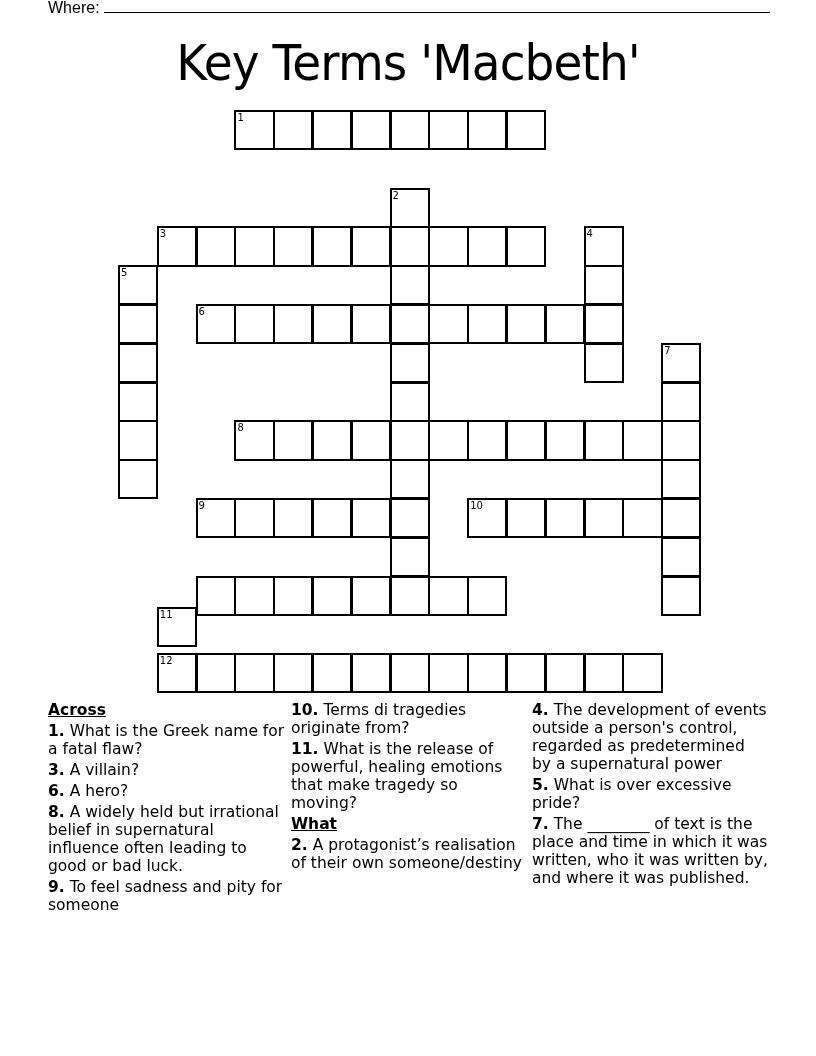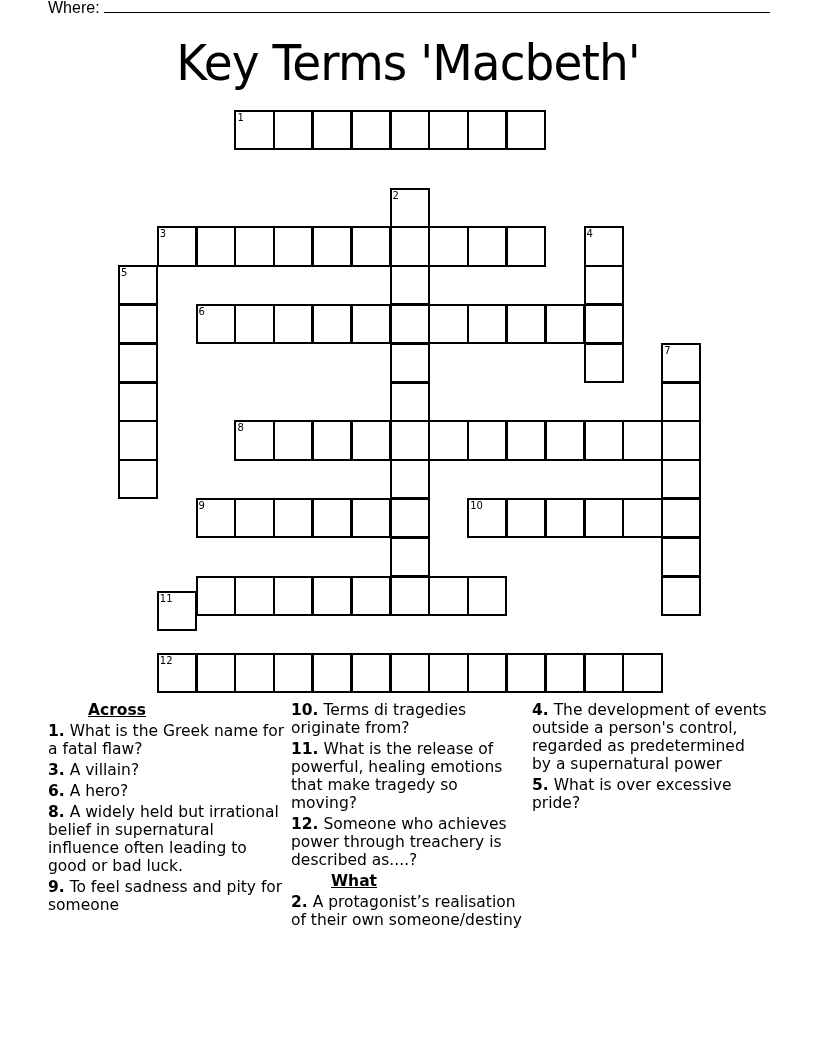--- a/index.html
+++ b/index.html
@@ -9,21 +9,21 @@
   .title { position: absolute; left: 0; width: 816px; top: 30px; text-align: center; font-family: "DejaVu Sans", sans-serif; font-size: 50px; line-height: 66px; letter-spacing: -1px; transform: scaleX(0.94); }
   .grid { position: absolute; left: 0; top: 0; width: 816px; height: 700px; }
   .cell { position: absolute; box-sizing: border-box; width: 40.3px; height: 40.3px; border: 2px solid #000; background: #fff; }
   .cell .num { position: absolute; left: 1px; top: 0px; font-family: "DejaVu Sans", sans-serif; font-size: 10px; line-height: 11px; }
   .clues { position: absolute; top: 701px; font-family: "DejaVu Sans", sans-serif; font-size: 15.5px; line-height: 18px; }
   .col1 { left: 48px; width: 240px; }
   .col2 { left: 291px; width: 236px; }
   .col3 { left: 532px; width: 236px; }
   .clue { margin: 0 0 3px 0; }
   .clue b { font-weight: bold; }
-  .head { font-weight: bold; text-decoration: underline; margin-bottom: 3px; margin-left: 40px; }
+  .head { font-weight: bold; text-decoration: underline; margin-bottom: 3px; }
 </style>
 </head>
 <body>
 
 <div class="name-line">
   <span>Where:</span><span class="blank"></span>
 </div>
 
 <div class="title">Key Terms 'Macbeth'</div>
 
@@ -115,21 +115,21 @@
     <div class="cell" style="left: 273.2px; top: 498px;"></div>
     <div class="cell" style="left: 312px; top: 498px;"></div>
     <div class="cell" style="left: 350.8px; top: 498px;"></div>
     <div class="cell" style="left: 467.2px; top: 498px;">
       <span class="num">10</span>
     </div>
     <div class="cell" style="left: 506px; top: 498px;"></div>
     <div class="cell" style="left: 544.8px; top: 498px;"></div>
     <div class="cell" style="left: 583.6px; top: 498px;"></div>
     <div class="cell" style="left: 622.4px; top: 498px;"></div>
-    <div class="cell" style="left: 156.8px; top: 591px;">
+    <div class="cell" style="left: 156.8px; top: 607px;">
       <span class="num">11</span>
     </div>
     <div class="cell" style="left: 195.6px; top: 575.6px;"></div>
     <div class="cell" style="left: 234.4px; top: 575.6px;"></div>
     <div class="cell" style="left: 273.2px; top: 575.6px;"></div>
     <div class="cell" style="left: 312px; top: 575.6px;"></div>
     <div class="cell" style="left: 350.8px; top: 575.6px;"></div>
     <div class="cell" style="left: 428.4px; top: 575.6px;"></div>
     <div class="cell" style="left: 467.2px; top: 575.6px;"></div>
     <div class="cell" style="left: 156.8px; top: 653.2px;">
@@ -154,21 +154,21 @@
   <div class="clue"><b>1.</b> <span>What is the Greek name for a fatal flaw?</span></div>
   <div class="clue"><b>3.</b> <span>A villain?</span></div>
   <div class="clue"><b>6.</b> <span>A hero?</span></div>
   <div class="clue"><b>8.</b> <span>A widely held but irrational belief in supernatural influence often leading to good or bad luck.</span></div>
   <div class="clue"><b>9.</b> <span>To feel sadness and pity for someone</span></div>
 </div>
 
 <div class="clues col2">
   <div class="clue"><b>10.</b> <span>Terms di tragedies originate from?</span></div>
   <div class="clue"><b>11.</b> <span>What is the release of powerful, healing emotions that make tragedy so moving?</span></div>
-  <div class="clue"><b>12.</b> <span>Someone who achieves power through treachery is described as....?</span></div>
   <div class="head">What</div>
   <div class="clue"><b>2.</b> <span>A protagonist’s realisation of their own someone/destiny</span></div>
 </div>
 
 <div class="clues col3">
   <div class="clue"><b>4.</b> <span>The development of events outside a person's control, regarded as predetermined by a supernatural power</span></div>
   <div class="clue"><b>5.</b> <span>What is over excessive pride?</span></div>
+  <div class="clue"><b>7.</b> <span>The ________ of text is the place and time in which it was written, who it was written by, and where it was published.</span></div>
 </div>
 
 </body></html>

